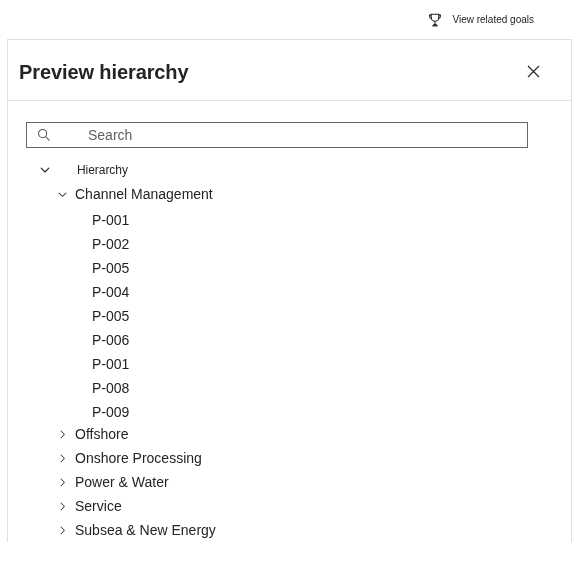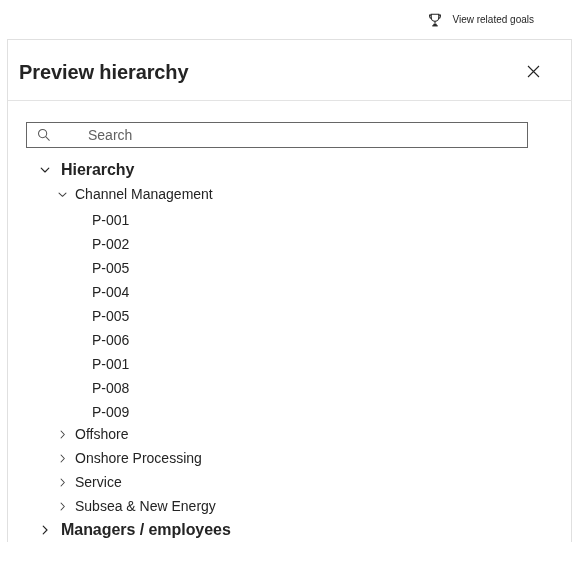--- a/index.html
+++ b/index.html
@@ -174,24 +174,24 @@
     white-space: nowrap;
     margin-left: 5px;
   }
 
   
   .lvl0 { padding-left: 29px; }
   .lvl1 { padding-left: 46px; }
   .lvl2 { padding-left: 63px; align-items: flex-end; }
 
   .lvl0 .tree-label {
-    font-size: 16px;
-    font-weight: bold;
+    font-size: 12px;
+    font-weight: normal;
     line-height: 22px;
-    margin-left: 8px;
+    margin-left: 24px;
     letter-spacing: -0.05px;
   }
   .lvl2 .tree-label {
     margin-left: 5px;
   }
 </style>
 </head>
 <body>
 
 <div class="topbar">
@@ -342,34 +342,34 @@
         </svg>
       </span>
       <span class="tree-label">Onshore Processing</span>
     </div>
     <div class="tree-row lvl1">
       <span class="chev">
         <svg width="11" height="11" viewBox="0 0 12 12" fill="none" xmlns="http://www.w3.org/2000/svg">
           <path d="M4.4 2.2L8 6L4.4 9.8" stroke="#424242" stroke-width="1.1" stroke-linecap="round" stroke-linejoin="round"></path>
         </svg>
       </span>
+      <span class="tree-label">Power &amp; Water</span>
+    </div>
+    <div class="tree-row lvl1">
+      <span class="chev">
+        <svg width="11" height="11" viewBox="0 0 12 12" fill="none" xmlns="http://www.w3.org/2000/svg">
+          <path d="M4.4 2.2L8 6L4.4 9.8" stroke="#424242" stroke-width="1.1" stroke-linecap="round" stroke-linejoin="round"></path>
+        </svg>
+      </span>
       <span class="tree-label">Service</span>
     </div>
     <div class="tree-row lvl1">
       <span class="chev">
         <svg width="11" height="11" viewBox="0 0 12 12" fill="none" xmlns="http://www.w3.org/2000/svg">
           <path d="M4.4 2.2L8 6L4.4 9.8" stroke="#424242" stroke-width="1.1" stroke-linecap="round" stroke-linejoin="round"></path>
         </svg>
       </span>
       <span class="tree-label">Subsea &amp; New Energy</span>
     </div>
 
-    <div class="tree-row lvl0">
-      <span class="chev">
-        <svg width="12" height="12" viewBox="0 0 12 12" fill="none" xmlns="http://www.w3.org/2000/svg">
-          <path d="M4.2 2.2L8 6L4.2 9.8" stroke="#242424" stroke-width="1.15" stroke-linecap="round" stroke-linejoin="round"></path>
-        </svg>
-      </span>
-      <span class="tree-label">Managers / employees</span>
-    </div>
 
   </div>
 </div>
 
 </body></html>

